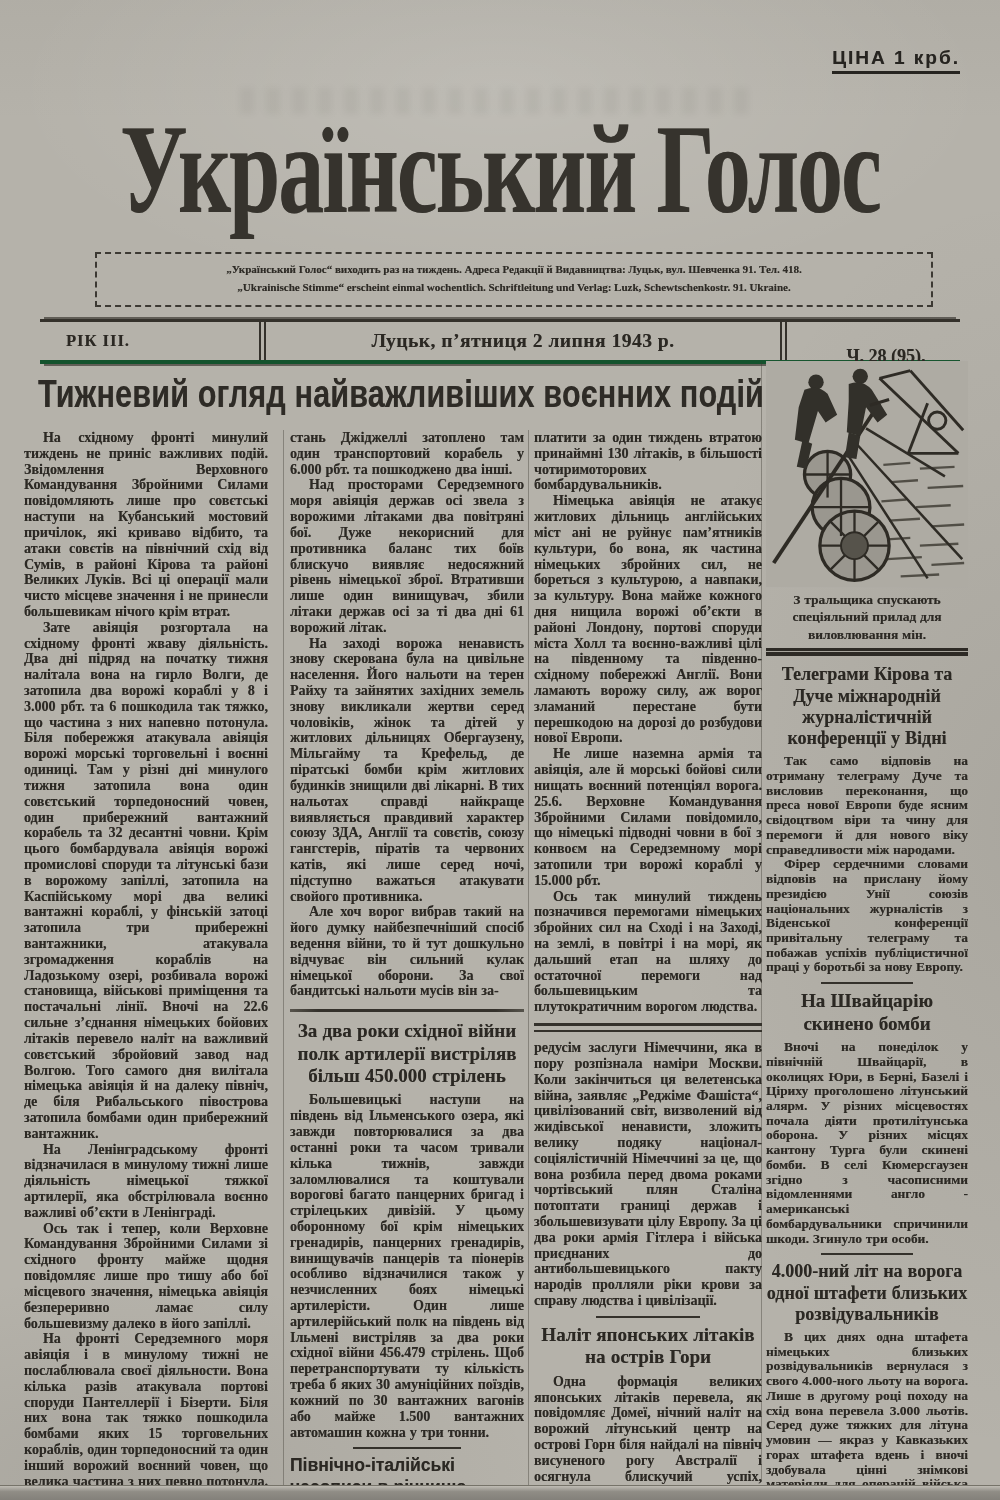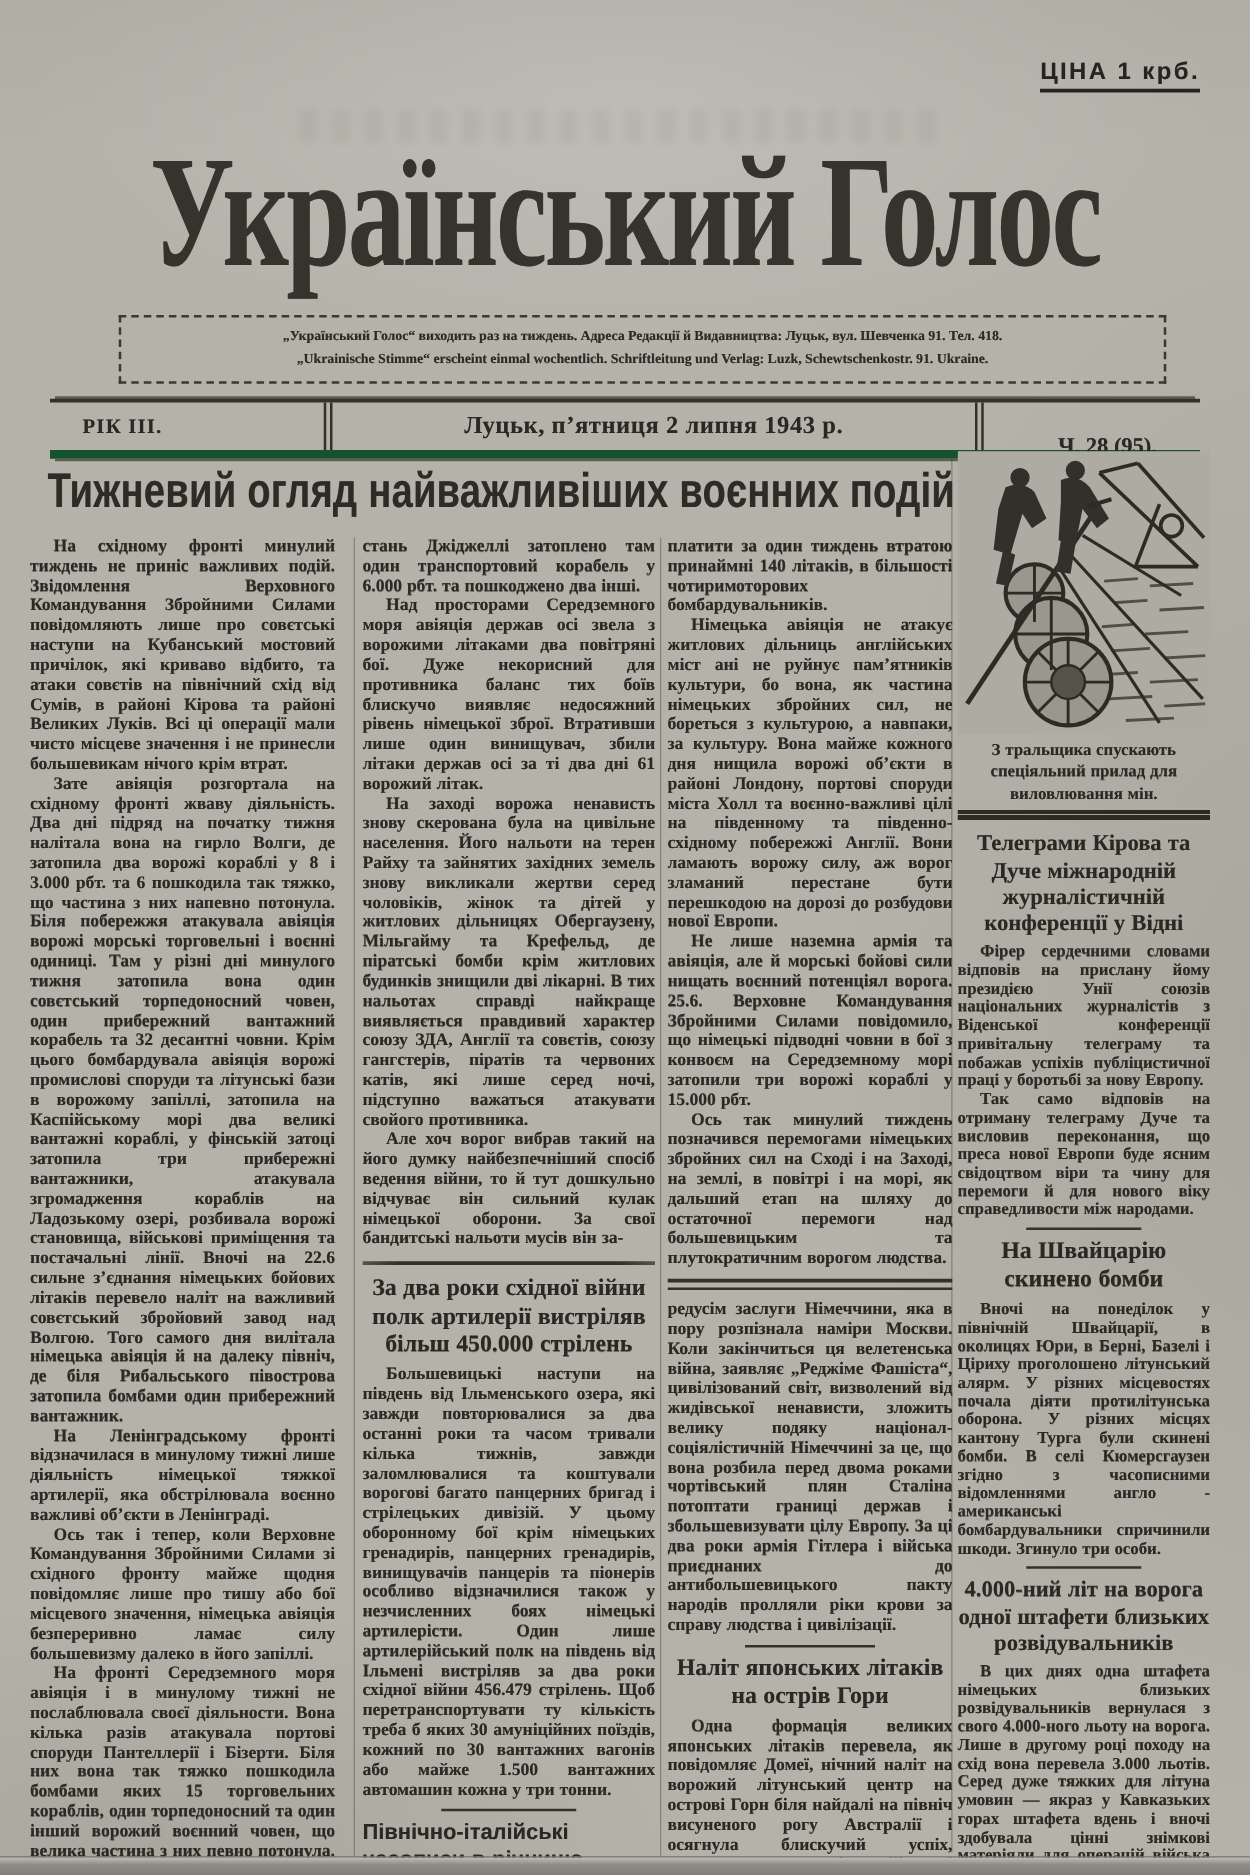--- a/index.html
+++ b/index.html
@@ -29,21 +29,21 @@
     border-bottom:3px solid #262420;padding-bottom:2px;}
   .masthead{position:absolute;top:96px;left:0;width:100%;margin:0;
     text-align:center;font-weight:700;font-size:92px;letter-spacing:-2px;
     white-space:nowrap;color:#36332d;
     transform:scaleY(1.38);transform-origin:50% 0;}
   .imprint{position:absolute;top:252px;left:95px;width:818px;
     border:2px dashed #3c3933;padding:7px 8px 9px;text-align:center;
     font-weight:700;font-size:11px;line-height:1.6;color:#2e2b26;}
   .dateline{position:absolute;top:319px;left:40px;width:920px;height:38px;
     display:flex;align-items:stretch;
-    border-top:3px solid #34312b;border-bottom:7px solid #14532d;
+    border-top:3px solid #34312b;border-bottom:4px solid #14532d;
     box-shadow:0 -6px 0 -4px rgba(52,49,43,.65), 0 6px 0 -4px rgba(52,49,43,.65);gap:25px;}
   .dl-left{width:168px;display:flex;align-items:center;padding-left:26px;
     font-weight:700;font-size:16.5px;letter-spacing:1px;}
   .dl-center{flex:1;display:flex;align-items:center;justify-content:center;
     font-weight:700;font-size:19.5px;letter-spacing:.5px;
     border-left:7px double #34312b;border-right:7px double #34312b;}
   .dl-right{width:148px;display:flex;align-items:center;justify-content:center;
     font-weight:700;font-size:18px;margin-top:30px;}
 
   .lead-headline{position:absolute;top:371px;left:38px;width:714px;margin:0;
@@ -126,21 +126,21 @@
     <p>Але хоч ворог вибрав такий на його думку найбезпечніший спосіб ведення війни, то й тут дошкульно відчуває він сильний кулак німецької оборони. За свої бандитські нальоти мусів він за-</p>
     <div class="bar-thin"></div>
     <h3 class="h-serif">За два роки східної війни полк артилерії вистріляв більш 450.000 стрілень</h3>
     <p>Большевицькі наступи на південь від Ільменського озера, які завжди повторювалися за два останні роки та часом тривали кілька тижнів, завжди заломлювалися та коштували ворогові багато панцерних бригад і стрілецьких дивізій. У цьому оборонному бої крім німецьких гренадирів, панцерних гренадирів, винищувачів панцерів та піонерів особливо відзначилися також у незчисленних боях німецькі артилерісти. Один лише артилерійський полк на південь від Ільмені вистріляв за два роки східної війни 456.479 стрілень. Щоб перетранспортувати ту кількість треба б яких 30 амуніційних поїздів, кожний по 30 вантажних вагонів або майже 1.500 вантажних автомашин кожна у три тонни.</p>
     <hr class="sep">
     <h3 class="h-sans">Північно-італійські часописи в річницю боротьби з большевизмом</h3>
 
   </div>
 
   <div class="col col-3">
-    <p class="noindent">платити за один тиждень втратою принаймні 140 літаків, в більшості чотиримоторових бомбардувальників.</p>
+    <p class="noindent">платити за один тиждень втратою принаймні 130 літаків, в більшості чотиримоторових бомбардувальників.</p>
     <p>Німецька авіяція не атакує житлових дільниць англійських міст ані не руйнує пам’ятників культури, бо вона, як частина німецьких збройних сил, не бореться з культурою, а навпаки, за культуру. Вона майже кожного дня нищила ворожі об’єкти в районі Лондону, портові споруди міста Холл та воєнно-важливі цілі на південному та південно-східному побережжі Англії. Вони ламають ворожу силу, аж ворог зламаний перестане бути перешкодою на дорозі до розбудови нової Европи.</p>
     <p>Не лише наземна армія та авіяція, але й морські бойові сили нищать воєнний потенціял ворога. 25.6. Верховне Командування Збройними Силами повідомило, що німецькі підводні човни в бої з конвоєм на Середземному морі затопили три ворожі кораблі у 15.000 рбт.</p>
     <p>Ось так минулий тиждень позначився перемогами німецьких збройних сил на Сході і на Заході, на землі, в повітрі і на морі, як дальший етап на шляху до остаточної перемоги над большевицьким та плутократичним ворогом людства.</p>
     <div class="bar-dbl"></div>
     <p class="noindent">редусім заслуги Німеччини, яка в пору розпізнала наміри Москви. Коли закінчиться ця велетенська війна, заявляє „Реджіме Фашіста“, цивілізований світ, визволений від жидівської ненависти, зложить велику подяку націонал-соціялістичній Німеччині за це, що вона розбила перед двома роками чортівський плян Сталіна потоптати границі держав і збольшевизувати цілу Европу. За ці два роки армія Гітлера і війська приєднаних до антибольшевицького пакту народів пролляли ріки крови за справу людства і цивілізації.</p>
     <hr class="sep">
     <h3 class="h-serif">Наліт японських літаків на острів Гори</h3>
     <p>Одна формація великих японських літаків перевела, як повідомляє Домеї, нічний наліт на ворожий літунський центр на острові Горн біля найдалі на північ висуненого рогу Австралії і осягнула блискучий успіх, знищивши ворожі військові споруди. Ворожі літаки, які того самого дня атакували округу Кольон на західному кінці Нової Гвінеї та острови Обоїна та Церам, були розігнані і не могли спричинити ніяких шкод.</p>
   </div>
 
@@ -206,22 +206,22 @@
         <path d="M86 24 q14 -6 24 6 l16 26 -10 8 -12 -16 -6 30 -14 -4 2 -32 z"></path>
         <path d="M86 74 l12 4 -4 24 -12 -2 z"></path>
       </g>
 
       <line x1="108" y1="46" x2="128" y2="40" stroke="#2e2b25" stroke-width="3.4"></line>
     </svg>
     <div class="caption">З тральщика спускають спеціяльний прилад для виловлювання мін.</div>
     <div class="bar-heavy"></div>
 
     <h3 class="h-serif small">Телеграми Кірова та Дуче міжнародній журналістичній конференції у Відні</h3>
+    <p>Так само відповів на отриману телеграму Дуче та висловив переконання, що преса нової Европи буде ясним свідоцтвом віри та чину для перемоги й для нового віку справедливости між народами.</p>
     <p>Фірер сердечними словами відповів на прислану йому президією Унії союзів національних журналістів з Віденської конференції привітальну телеграму та побажав успіхів публіцистичної праці у боротьбі за нову Европу.</p>
-    <p>Так само відповів на отриману телеграму Дуче та висловив переконання, що преса нової Европи буде ясним свідоцтвом віри та чину для перемоги й для нового віку справедливости між народами.</p>
     <hr class="sep">
 
     <h3 class="h-serif">На Швайцарію скинено бомби</h3>
     <p>Вночі на понеділок у північній Швайцарії, в околицях Юри, в Берні, Базелі і Ціриху проголошено літунський алярм. У різних місцевостях почала діяти протилітунська оборона. У різних місцях кантону Турга були скинені бомби. В селі Кюмерсгаузен згідно з часописними відомленнями англо - американські бомбардувальники спричинили шкоди. Згинуло три особи.</p>
     <hr class="sep">
 
     <h3 class="h-serif small">4.000-ний літ на ворога одної штафети близьких розвідувальників</h3>
     <p>В цих днях одна штафета німецьких близьких розвідувальників вернулася з свого 4.000-ного льоту на ворога. Лише в другому році походу на схід вона перевела 3.000 льотів. Серед дуже тяжких для літуна умовин — якраз у Кавказьких горах штафета вдень і вночі здобувала цінні знімкові матеріяли для операцій війська та з особливим успіхом керувала артилерійським вогнем.</p>
 
   </div>

